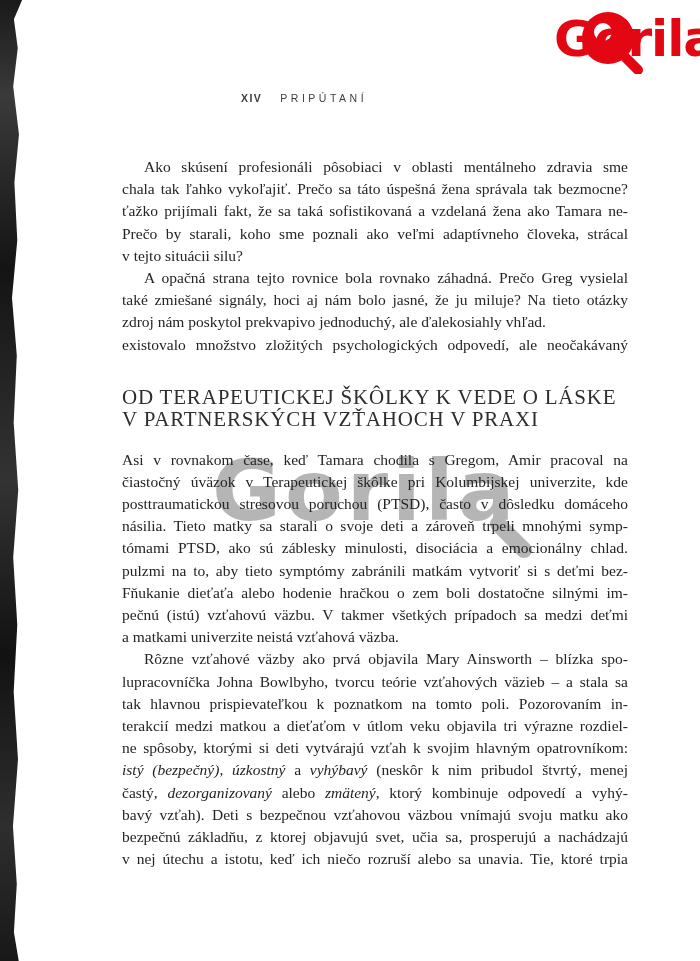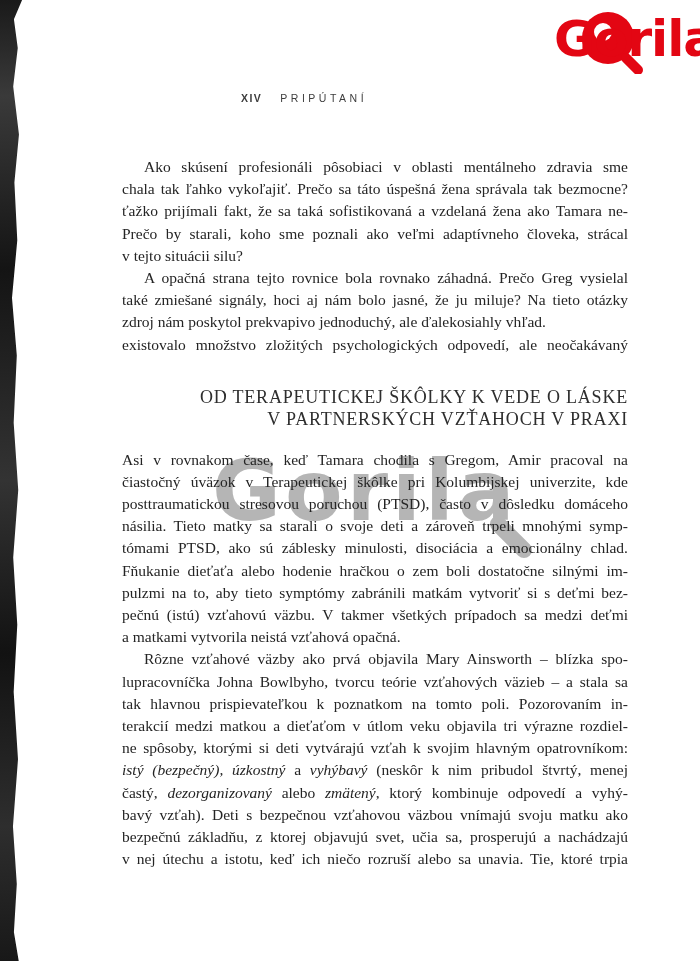--- a/index.html
+++ b/index.html
@@ -44,22 +44,22 @@
   }
   .para{margin:0;}
   .line{
     text-align:justify;text-align-last:justify;
     height:22.2px;overflow:hidden;
   }
   .line.nj{text-align-last:left;}
   .line.ind{text-indent:22px;}
   .it{font-style:italic;}
   .h2{
-    margin:30px 0 19px 0;font-size:18px;letter-spacing:.8px;
-    line-height:22px;color:#2e2e2e;text-align:right;
+    margin:30px 0 19px 0;font-size:21px;letter-spacing:.8px;
+    line-height:22px;color:#2e2e2e;text-align:left;
   }
 </style>
 </head>
 <body>
 
 <div class="page" style="--brand-red: #e30613; --wm-gray: #7a7a7a;">
 
   <div class="edge"></div>
 
   <svg class="logo-red" width="148" height="72" viewBox="0 0 148 72">
@@ -100,24 +100,24 @@
       <div>V PARTNERSKÝCH VZŤAHOCH V PRAXI</div>
     </div>
 
     <div>
         <div class="para">
           <div class="line"><span>Asi v rovnakom čase, keď Tamara chodila s Gregom, Amir pracoval na</span></div>
           <div class="line"><span>čiastočný úväzok v Terapeutickej škôlke pri Kolumbijskej univerzite, kde</span></div>
           <div class="line"><span>posttraumatickou stresovou poruchou (PTSD), často v dôsledku domáceho</span></div>
           <div class="line"><span>násilia. Tieto matky sa starali o svoje deti a zároveň trpeli mnohými symp-</span></div>
           <div class="line"><span>tómami PTSD, ako sú záblesky minulosti, disociácia a emocionálny chlad.</span></div>
+          <div class="line"><span>pulzmi na to, aby tieto symptómy zabránili matkám vytvoriť si s deťmi bez-</span></div>
           <div class="line"><span>Fňukanie dieťaťa alebo hodenie hračkou o zem boli dostatočne silnými im-</span></div>
-          <div class="line"><span>pulzmi na to, aby tieto symptómy zabránili matkám vytvoriť si s deťmi bez-</span></div>
           <div class="line"><span>pečnú (istú) vzťahovú väzbu. V takmer všetkých prípadoch sa medzi deťmi</span></div>
-          <div class="line nj"><span>a matkami vytvorila neistá vzťahová opačná.</span></div>
+          <div class="line nj"><span>a matkami univerzite neistá vzťahová väzba.</span></div>
         </div>
         <div class="para">
           <div class="line ind"><span>Rôzne vzťahové väzby ako prvá objavila Mary Ainsworth – blízka spo-</span></div>
           <div class="line"><span>lupracovníčka Johna Bowlbyho, tvorcu teórie vzťahových väzieb – a stala sa</span></div>
           <div class="line"><span>tak hlavnou prispievateľkou k poznatkom na tomto poli. Pozorovaním in-</span></div>
           <div class="line"><span>terakcií medzi matkou a dieťaťom v útlom veku objavila tri výrazne rozdiel-</span></div>
           <div class="line"><span>ne spôsoby, ktorými si deti vytvárajú vzťah k svojim hlavným opatrovníkom:</span></div>
           <div class="line"><span class="it">istý (bezpečný), úzkostný</span><span> a </span><span class="it">vyhýbavý</span><span> (neskôr k nim pribudol štvrtý, menej</span></div>
           <div class="line"><span>častý, </span><span class="it">dezorganizovaný</span><span> alebo </span><span class="it">zmätený</span><span>, ktorý kombinuje odpovedí a vyhý-</span></div>
           <div class="line"><span>bavý vzťah). Deti s bezpečnou vzťahovou väzbou vnímajú svoju matku ako</span></div>

